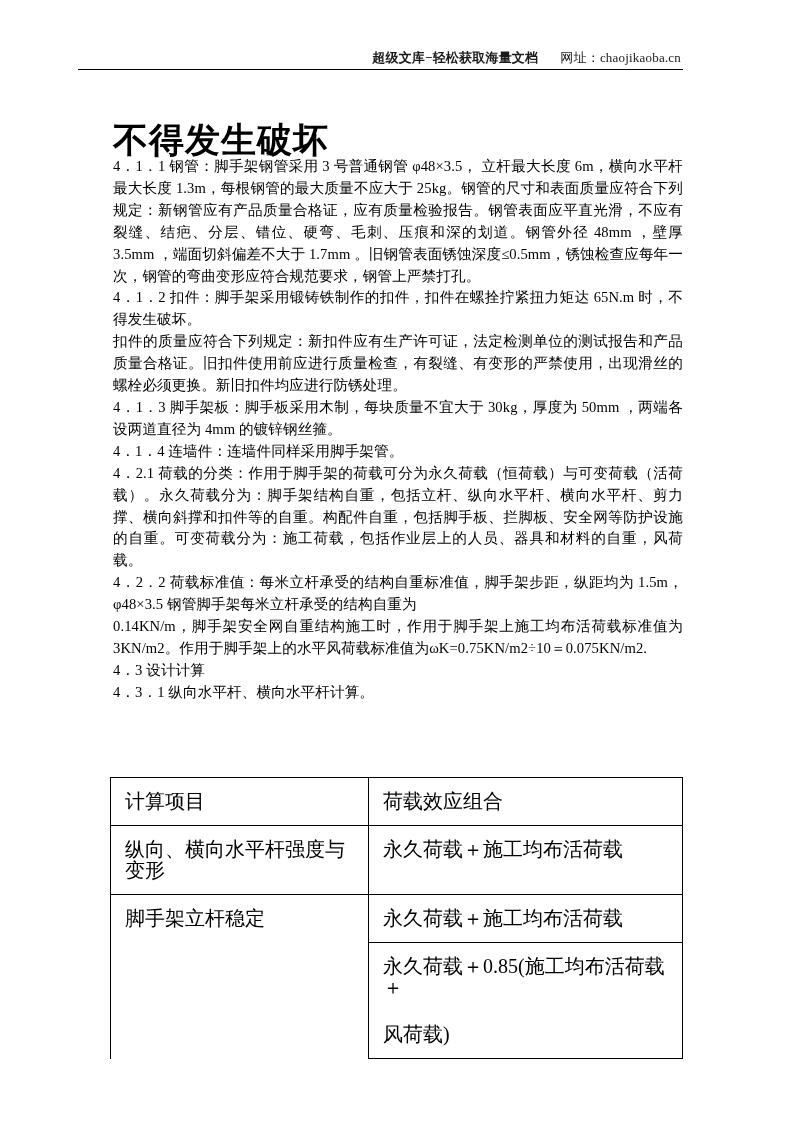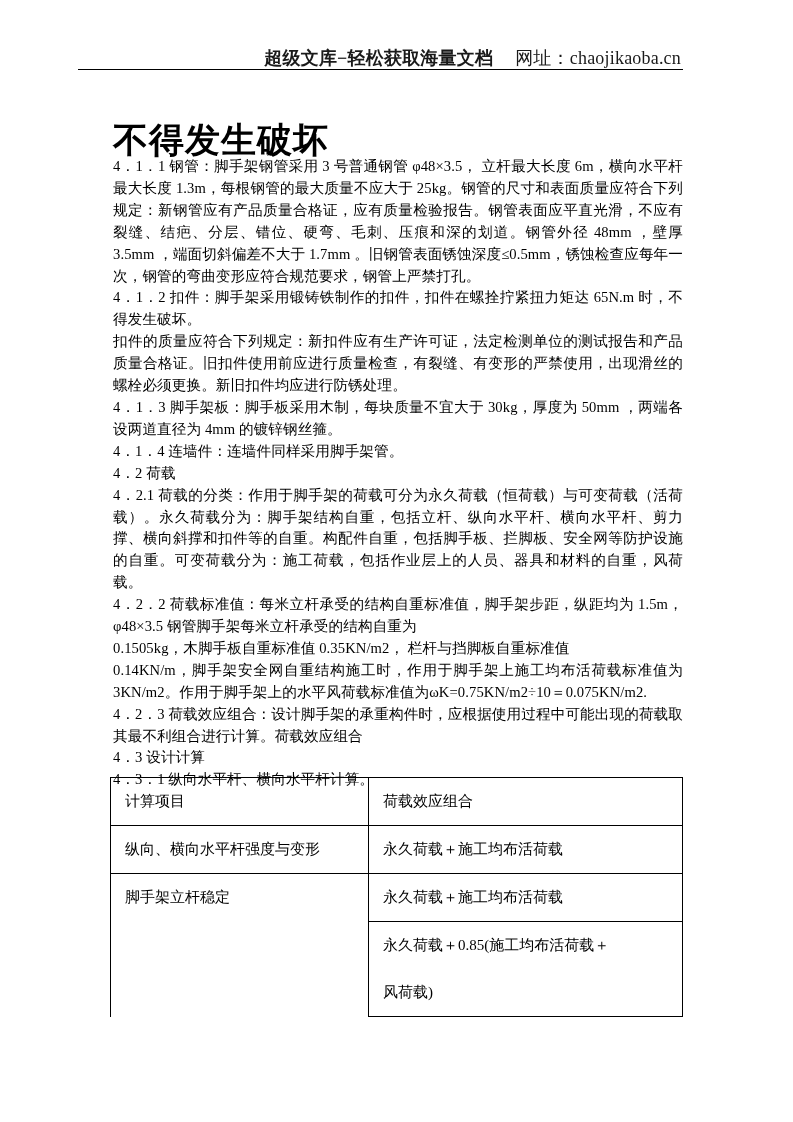--- a/index.html
+++ b/index.html
@@ -25,21 +25,21 @@
 
   
   .header-band {
     position: absolute;
     left: 78px;
     top: 50px;
     width: 605px;
   }
   .header-text {
     text-align: right;
-    font-size: 18px;
+    font-size: 13px;
     line-height: 16px;
     letter-spacing: 0.2px;
     white-space: nowrap;
     padding-right: 2px;
     color: #1a1a1a;
   }
   .header-text .hdr-site { font-weight: 600; }
   .header-text .hdr-gap { display: inline-block; width: 22px; }
   .header-rule {
     margin-top: 3px;
@@ -79,21 +79,21 @@
   .calc-table {
     position: absolute;
     left: 110px;
     top: 777px;
     width: 572px;
     border-collapse: collapse;
     table-layout: fixed;
   }
   .calc-table td {
     border: 1px solid #000;
-    font-size: 15px;
+    font-size: 20px;
     line-height: 21px;
     padding: 13px 12px 13px 14px;
     vertical-align: top;
   }
   .calc-table col.c1 { width: 258px; }
   .calc-table col.c2 { width: 314px; }
   .calc-table td.no-bottom { border-bottom: none; }
   .cell-line { display: block; }
   .cell-line + .cell-line { margin-top: 26px; }
   .tall { padding-bottom: 16px; }
@@ -111,26 +111,23 @@
   </div>
 
   <h1 class="doc-title">不得发生破坏</h1>
 
   <div class="body-wrap">
     <p class="para">4．1．1 钢管：脚手架钢管采用 3 号普通钢管 φ48×3.5， 立杆最大长度 6m，横向水平杆最大长度 1.3m，每根钢管的最大质量不应大于 25kg。钢管的尺寸和表面质量应符合下列规定：新钢管应有产品质量合格证，应有质量检验报告。钢管表面应平直光滑，不应有裂缝、结疤、分层、错位、硬弯、毛刺、压痕和深的划道。钢管外径 48mm ，壁厚 3.5mm ，端面切斜偏差不大于 1.7mm 。旧钢管表面锈蚀深度≤0.5mm，锈蚀检查应每年一次，钢管的弯曲变形应符合规范要求，钢管上严禁打孔。</p>
     <p class="para">4．1．2 扣件：脚手架采用锻铸铁制作的扣件，扣件在螺拴拧紧扭力矩达 65N.m 时，不得发生破坏。</p>
     <p class="para">扣件的质量应符合下列规定：新扣件应有生产许可证，法定检测单位的测试报告和产品质量合格证。旧扣件使用前应进行质量检查，有裂缝、有变形的严禁使用，出现滑丝的螺栓必须更换。新旧扣件均应进行防锈处理。</p>
     <p class="para">4．1．3 脚手架板：脚手板采用木制，每块质量不宜大于 30kg，厚度为 50mm ，两端各设两道直径为 4mm 的镀锌钢丝箍。</p>
     <p class="para">4．1．4 连墙件：连墙件同样采用脚手架管。</p>
-    <p class="para">4．2 荷载</p>
     <p class="para">4．2.1 荷载的分类：作用于脚手架的荷载可分为永久荷载（恒荷载）与可变荷载（活荷载）。永久荷载分为：脚手架结构自重，包括立杆、纵向水平杆、横向水平杆、剪力撑、横向斜撑和扣件等的自重。构配件自重，包括脚手板、拦脚板、安全网等防护设施的自重。可变荷载分为：施工荷载，包括作业层上的人员、器具和材料的自重，风荷载。</p>
     <p class="para">4．2．2 荷载标准值：每米立杆承受的结构自重标准值，脚手架步距，纵距均为 1.5m，φ48×3.5 钢管脚手架每米立杆承受的结构自重为</p>
-    <p class="para">0.1505kg，木脚手板自重标准值 0.35KN/m2， 栏杆与挡脚板自重标准值</p>
     <p class="para">0.14KN/m，脚手架安全网自重结构施工时，作用于脚手架上施工均布活荷载标准值为 3KN/m2。作用于脚手架上的水平风荷载标准值为ωK=0.75KN/m2÷10＝0.075KN/m2.</p>
-    <p class="para">4．2．3 荷载效应组合：设计脚手架的承重构件时，应根据使用过程中可能出现的荷载取其最不利组合进行计算。荷载效应组合</p>
     <p class="para">4．3 设计计算</p>
     <p class="para">4．3．1 纵向水平杆、横向水平杆计算。</p>
   </div>
 
   <table class="calc-table">
     <colgroup>
         <col class="c1">
         <col class="c2">
       </colgroup>
     <tbody>

